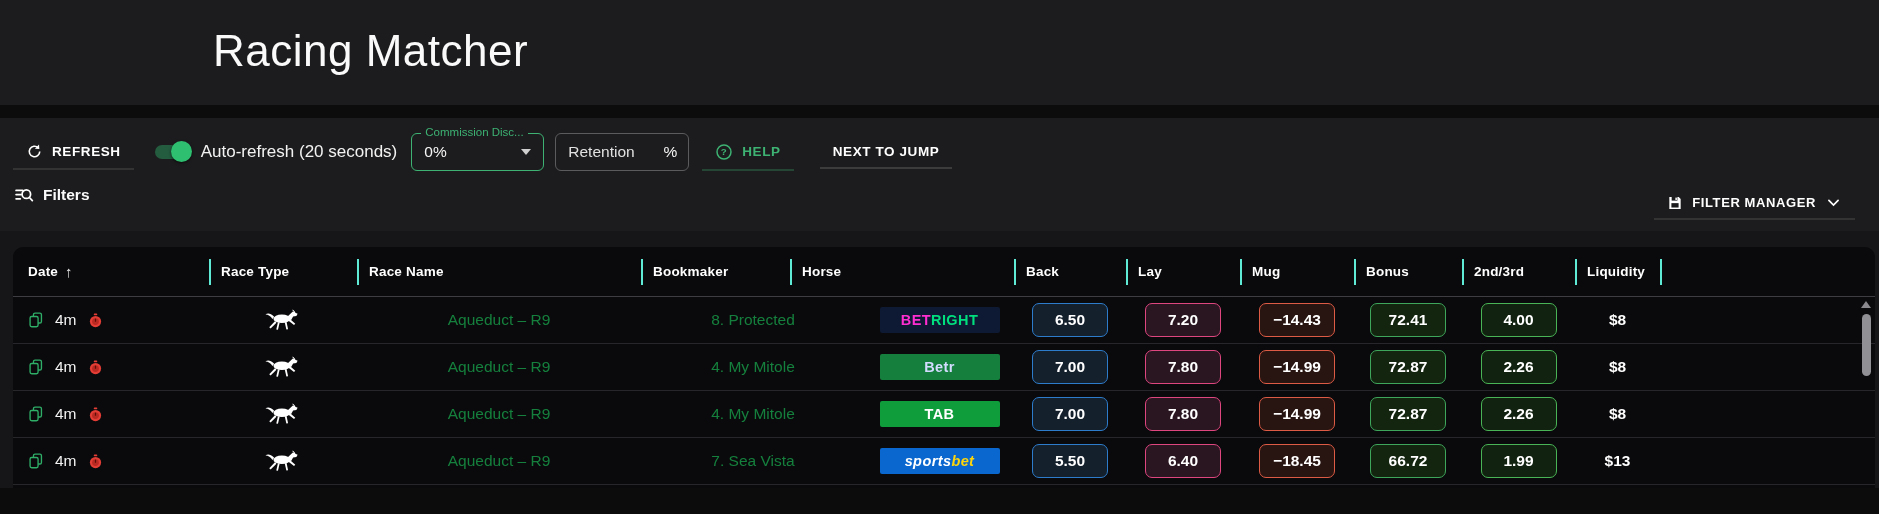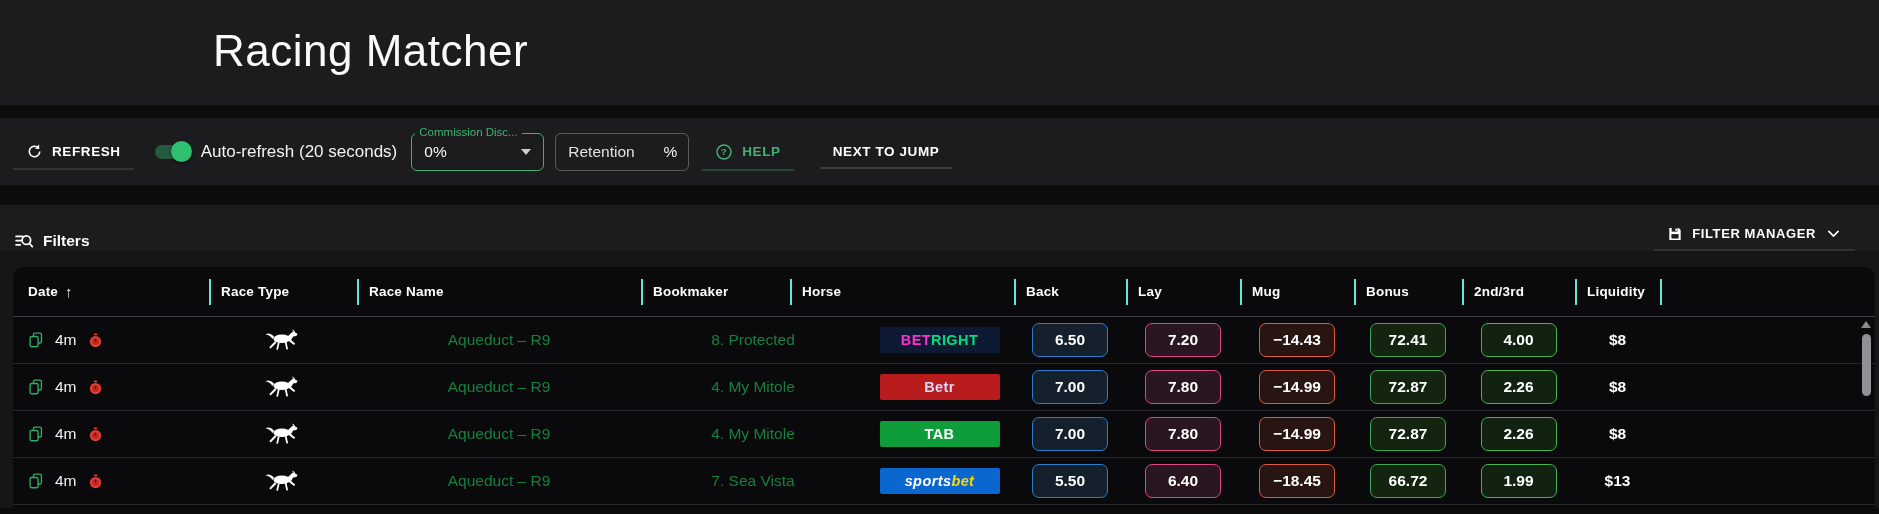--- a/index.html
+++ b/index.html
@@ -29,42 +29,42 @@
     background:#245c40; border-radius:8px; cursor:pointer; flex:none; }
   .switch .knob { position:absolute; right:-3px; top:-3.5px; width:21px; height:21px;
     border-radius:50%; background:var(--toggle-on); box-shadow:0 1px 3px rgba(0,0,0,.6); }
   .autorefresh-label { margin-left:12px; font-size:17px; color:#f2f2f2;text-align:right; }
   .select {
     position:relative; margin-left:14px; width:133px; height:38px;
     border:1px solid var(--accent-green); border-radius:6px;
     display:flex; align-items:center; padding:0 12px; cursor:pointer;
   }
   .select .float-label {
-    position:absolute; top:-8px; left:3px; background:#1c1c1e; padding:0 4px;
+    position:absolute; top:-8px; left:9px; background:#1c1c1e; padding:0 4px;
     font-size:11.5px; color:var(--accent-green); white-space:nowrap;
   }
   .select .value { font-size:15.5px; color:#f5f5f5; }
   .caret { margin-left:auto; width:0; height:0;
     border-left:5px solid transparent; border-right:5px solid transparent;
     border-top:6px solid #cfcfcf; }
   .tb-input {
     height:38px; background:transparent; border:1px solid #5b5b5e; border-radius:6px;
     color:#f5f5f5; font-family:inherit; font-size:15.5px; padding:0 12px; outline:none;
   }
   .tb-input::placeholder { color:#ececec; opacity:.95; }
   .stake { margin-left:14px; width:135px; }
   .ret-wrap { position:relative; margin-left:11px; width:134px; }
   .ret-wrap input { width:100%; padding-right:34px; }
   .ret-suffix { position:absolute; right:12px; top:10px; font-size:15.5px; color:#f5f5f5; }
   .help-btn { margin-left:13px; color:var(--accent-green);
     border-bottom:2px solid rgba(61,178,115,.28); }
   .ntj { margin-left:26px; border-bottom:2px solid rgba(255,255,255,.14); }
   .filtersbar {
-    height:46px; margin-top:20px; background:#1c1c1e;
-    display:flex; align-items:flex-end; padding:0 24px 0 14px;
+    height:46px; margin-top:0; background:#1c1c1e;
+    display:flex; align-items:flex-start; padding:0 24px 0 14px;
   }
   .filters-left { display:flex; align-items:center; gap:9px; }
   .filters-title { font-size:15.5px; font-weight:bold; color:#fafafa; }
   .fm-btn { margin-left:auto; padding:9px 13px 7px; font-size:13px; }
   .table-section { height:257px; background:#161618; padding:16px 4px 0 13px; }
   .card {
     background:#0a0a0c; border-radius:10px 10px 0 0; height:100%;
     position:relative; overflow:hidden;
   }
   .thead { display:flex; height:50px; align-items:center;
@@ -328,21 +328,21 @@
         </svg>
       </span>
     </div>
     <div class="cell col-name center">
             <span class="racename">Aqueduct – R9</span>
           </div>
     <div class="cell col-horse center">
             <span class="horsename">4. My Mitole</span>
           </div>
     <div class="cell col-bk center">
-            <span class="badge" style="background: #b91c1c;">
+            <span class="badge" style="background: #15803d;">
               <span style="color: rgb(211, 220, 255);">Betr</span>
             </span>
           </div>
     <div class="cell col-back center">
             <span class="obox back">7.00</span>
           </div>
     <div class="cell col-lay center">
             <span class="obox lay">7.80</span>
           </div>
     <div class="cell col-mug center">

